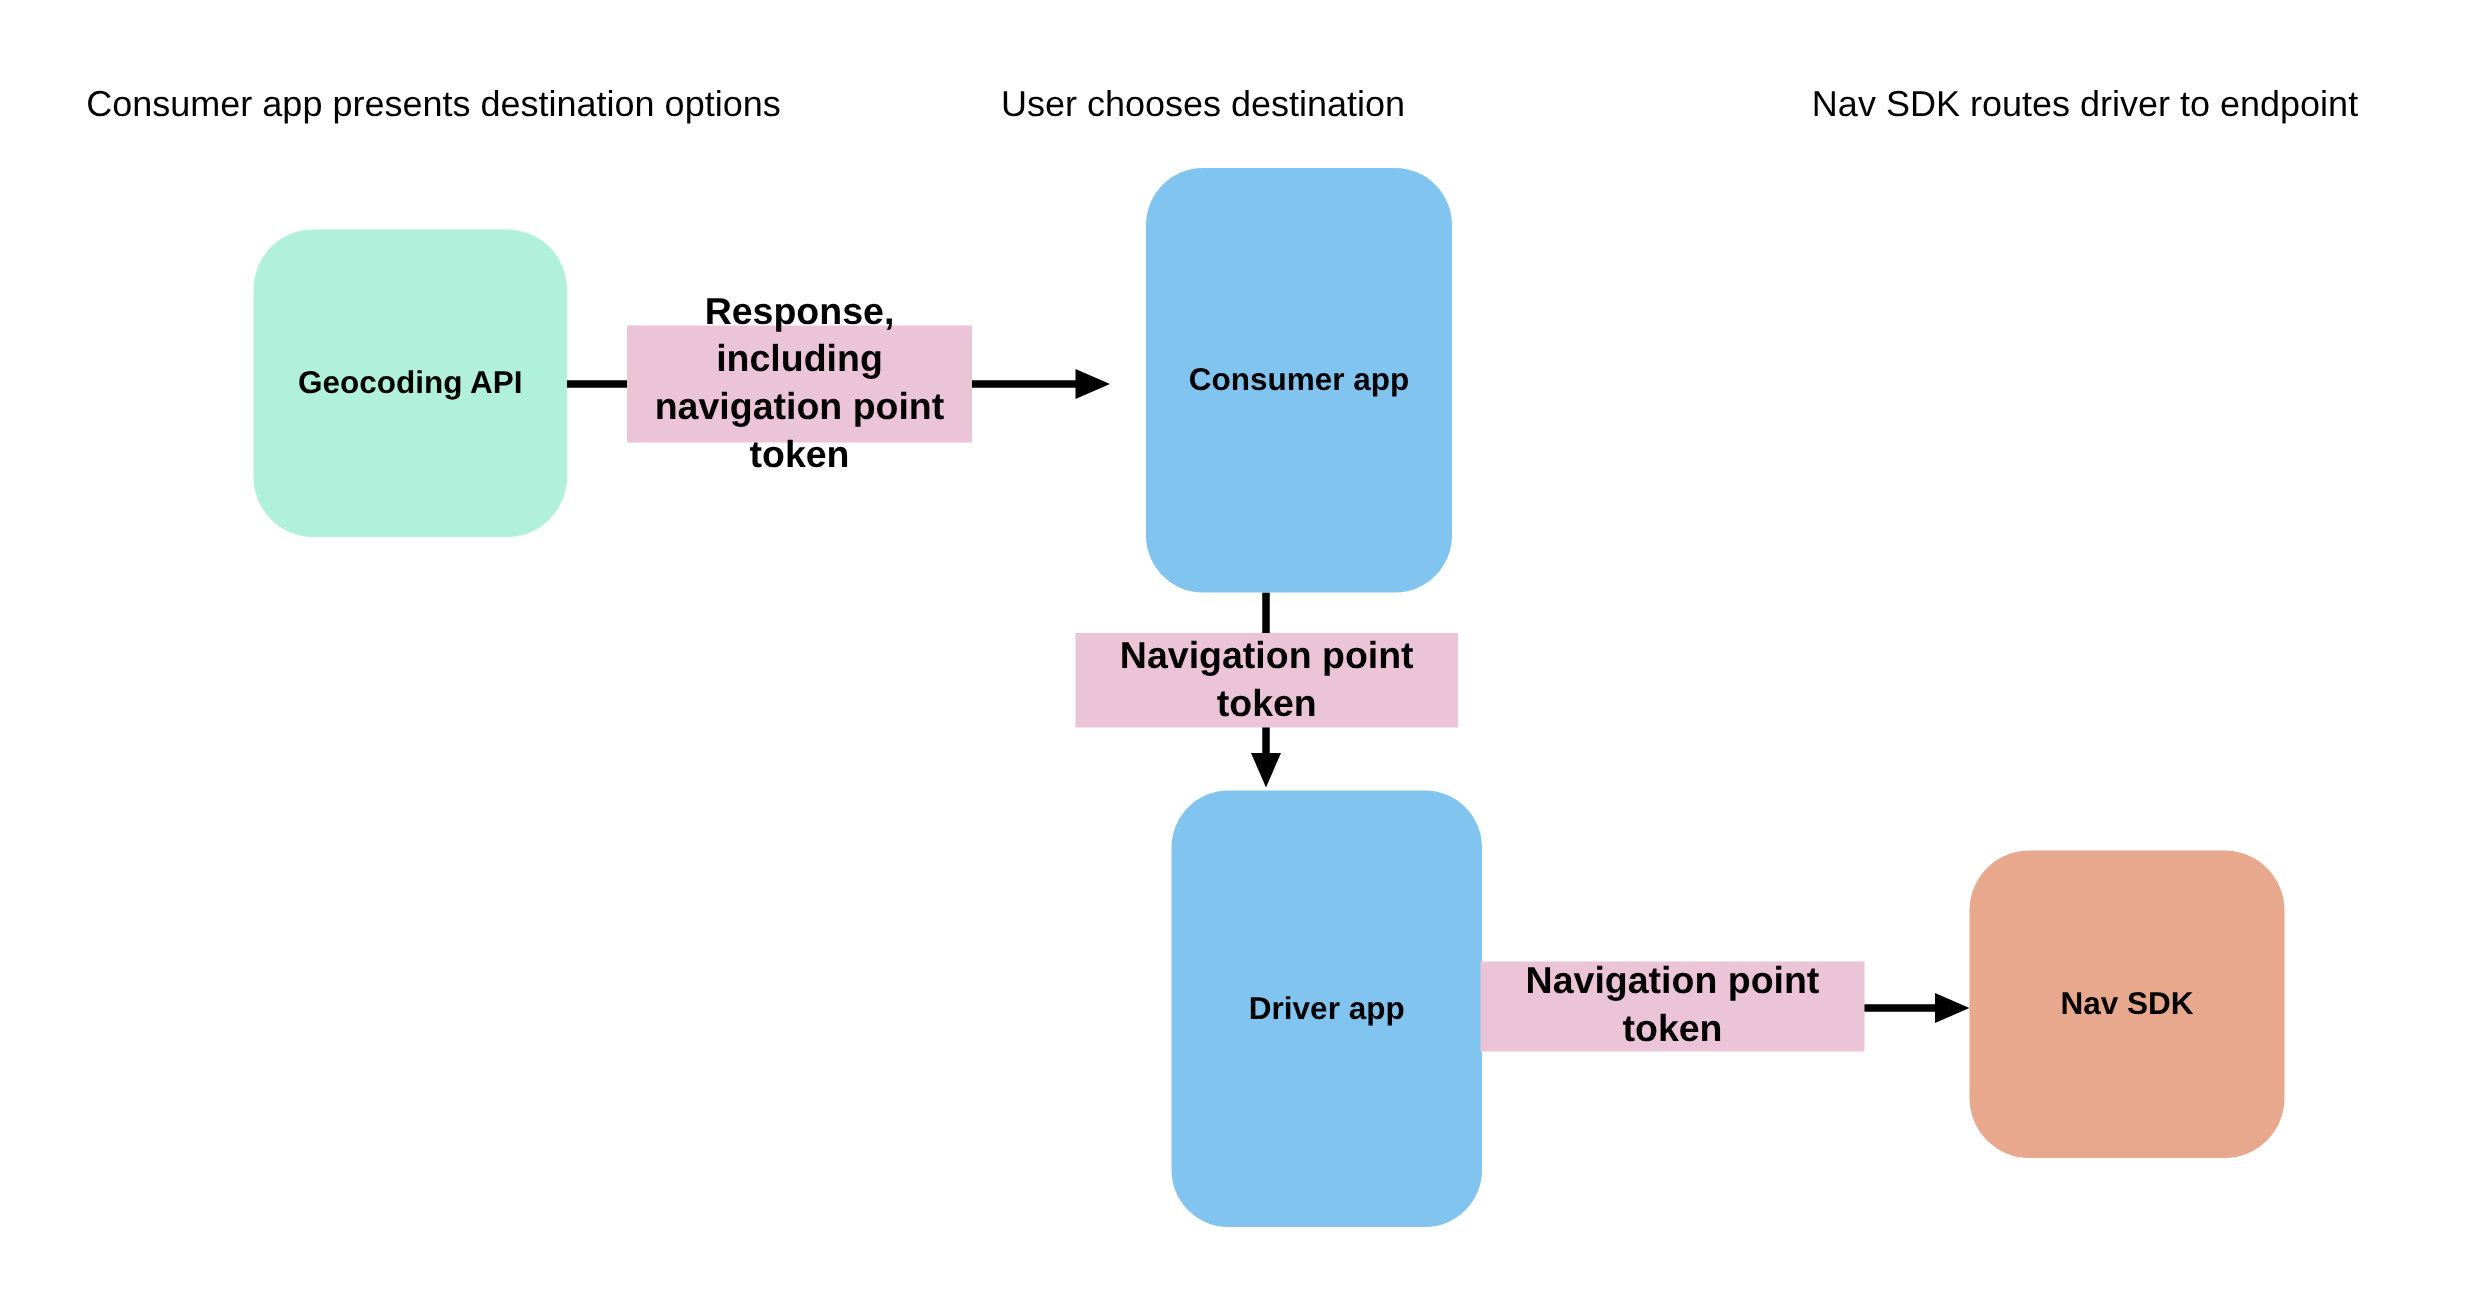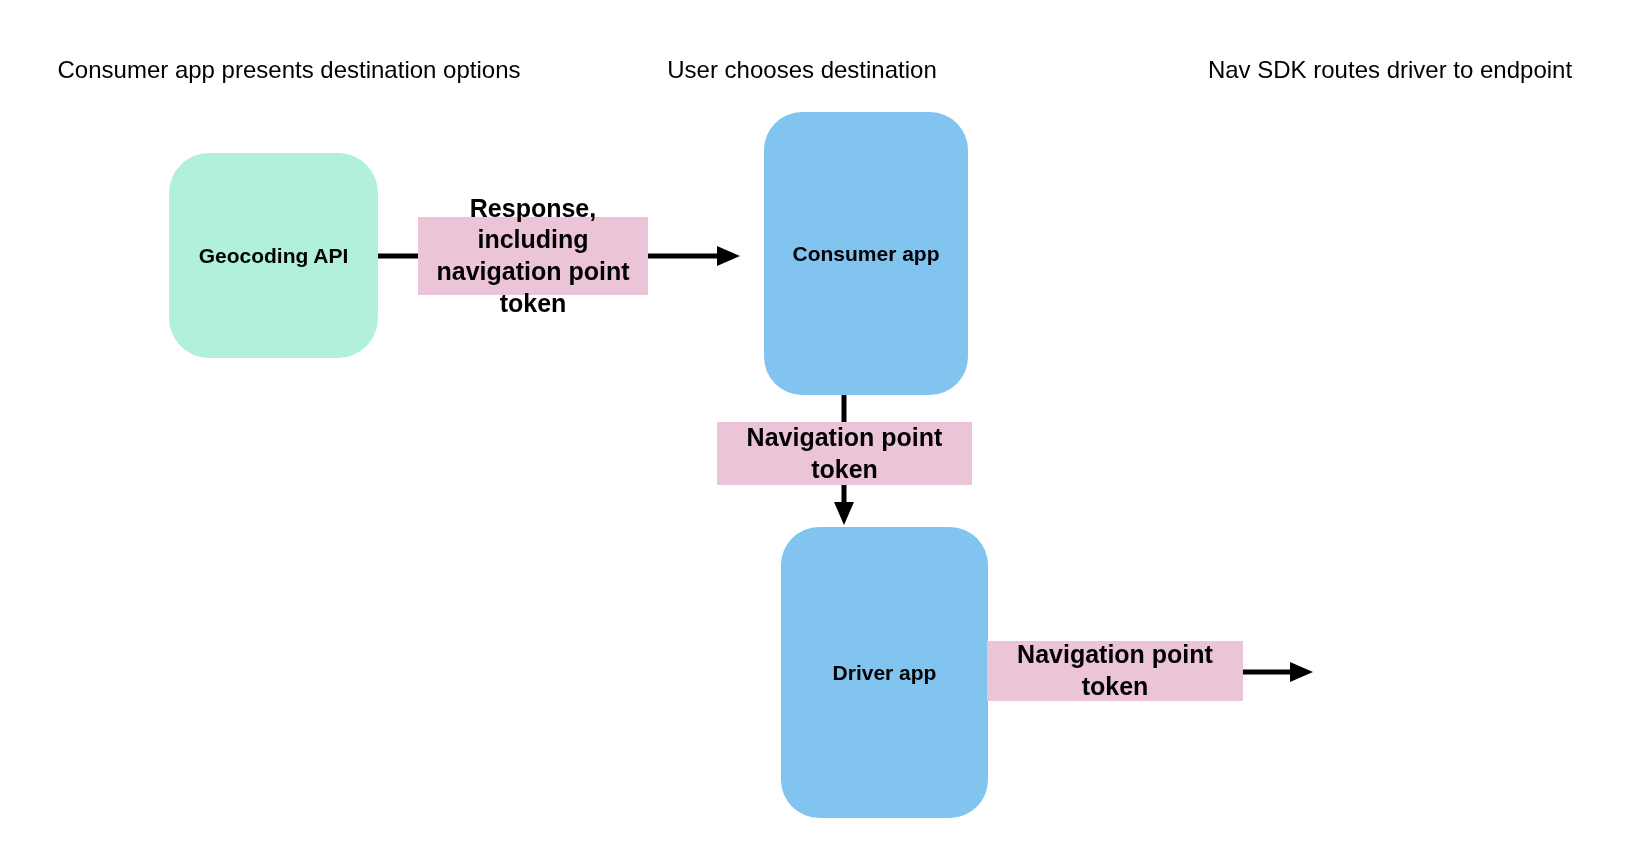--- a/index.html
+++ b/index.html
@@ -129,20 +129,23 @@
 
   <div class="node node-geocoding">
     <span>Geocoding API</span>
   </div>
   <div class="node node-consumer">
     <span>Consumer app</span>
   </div>
   <div class="node node-driver">
     <span>Driver app</span>
   </div>
+  <div class="node node-navsdk">
+    <span>Nav SDK</span>
+  </div>
 
   <div class="edge-label l1">Response, including
 navigation point
 token</div>
   <div class="edge-label l2">Navigation point token</div>
   <div class="edge-label l3">Navigation point token</div>
 
 </div>
 
 </body></html>

